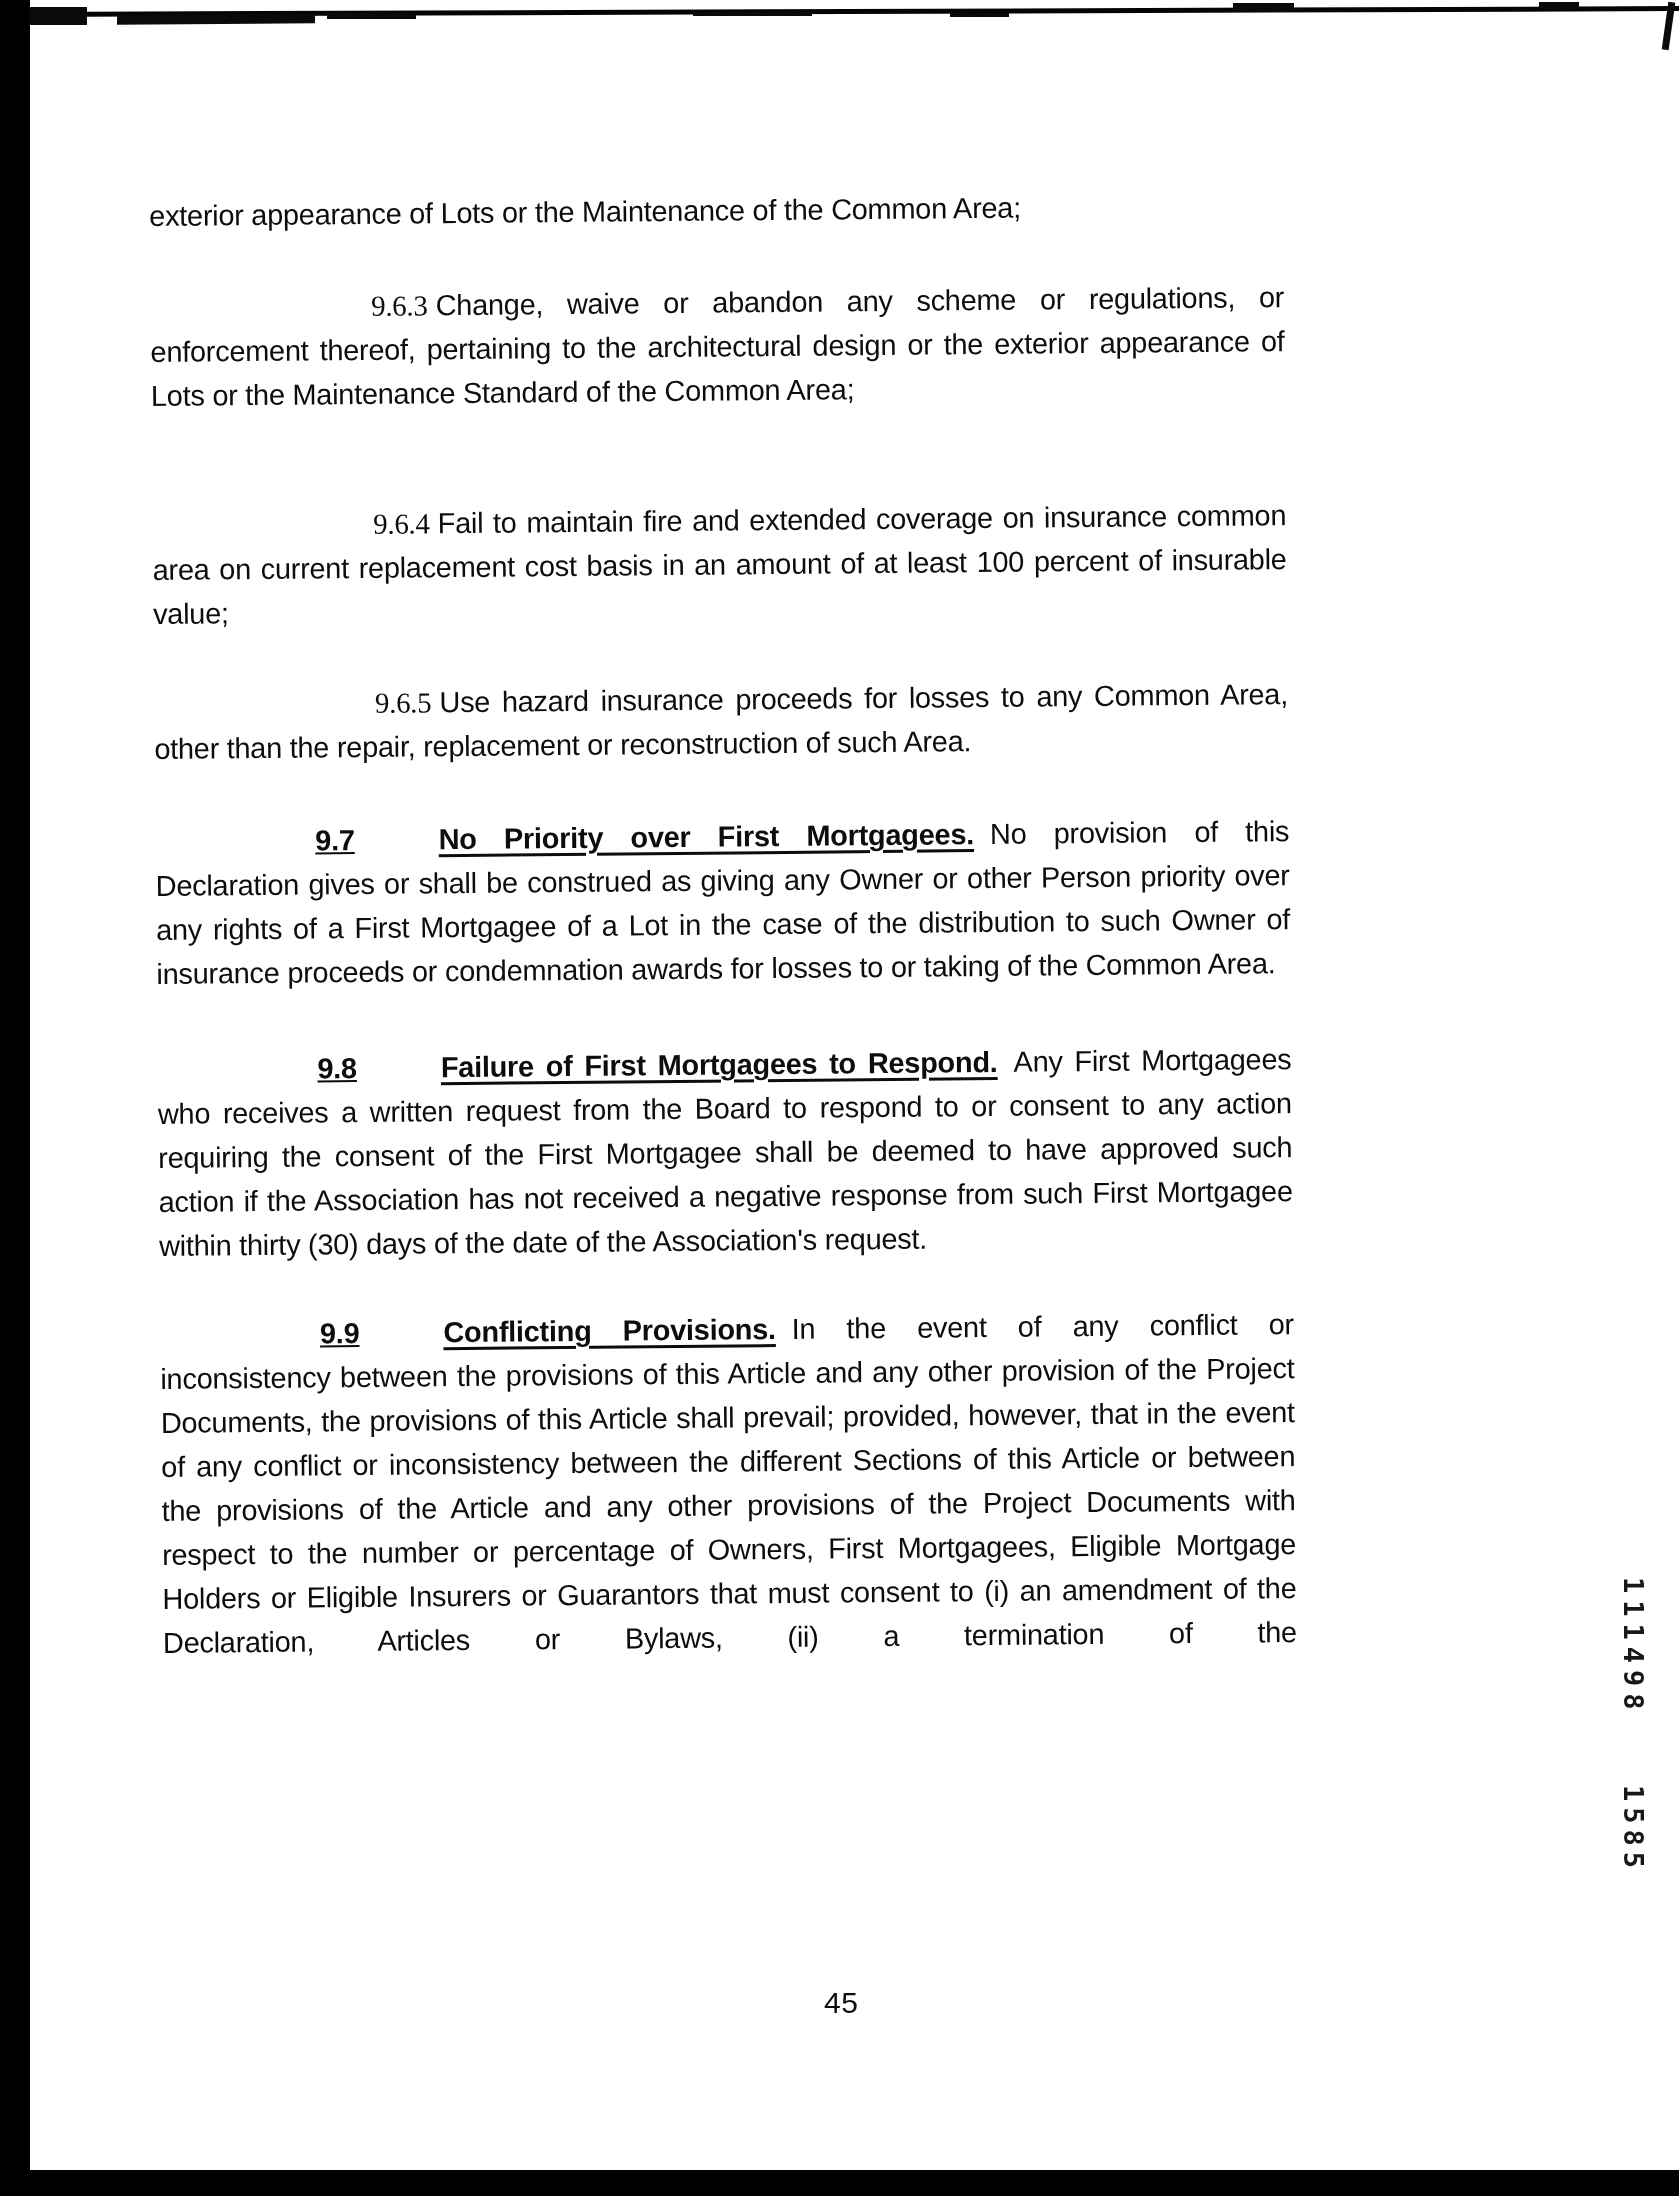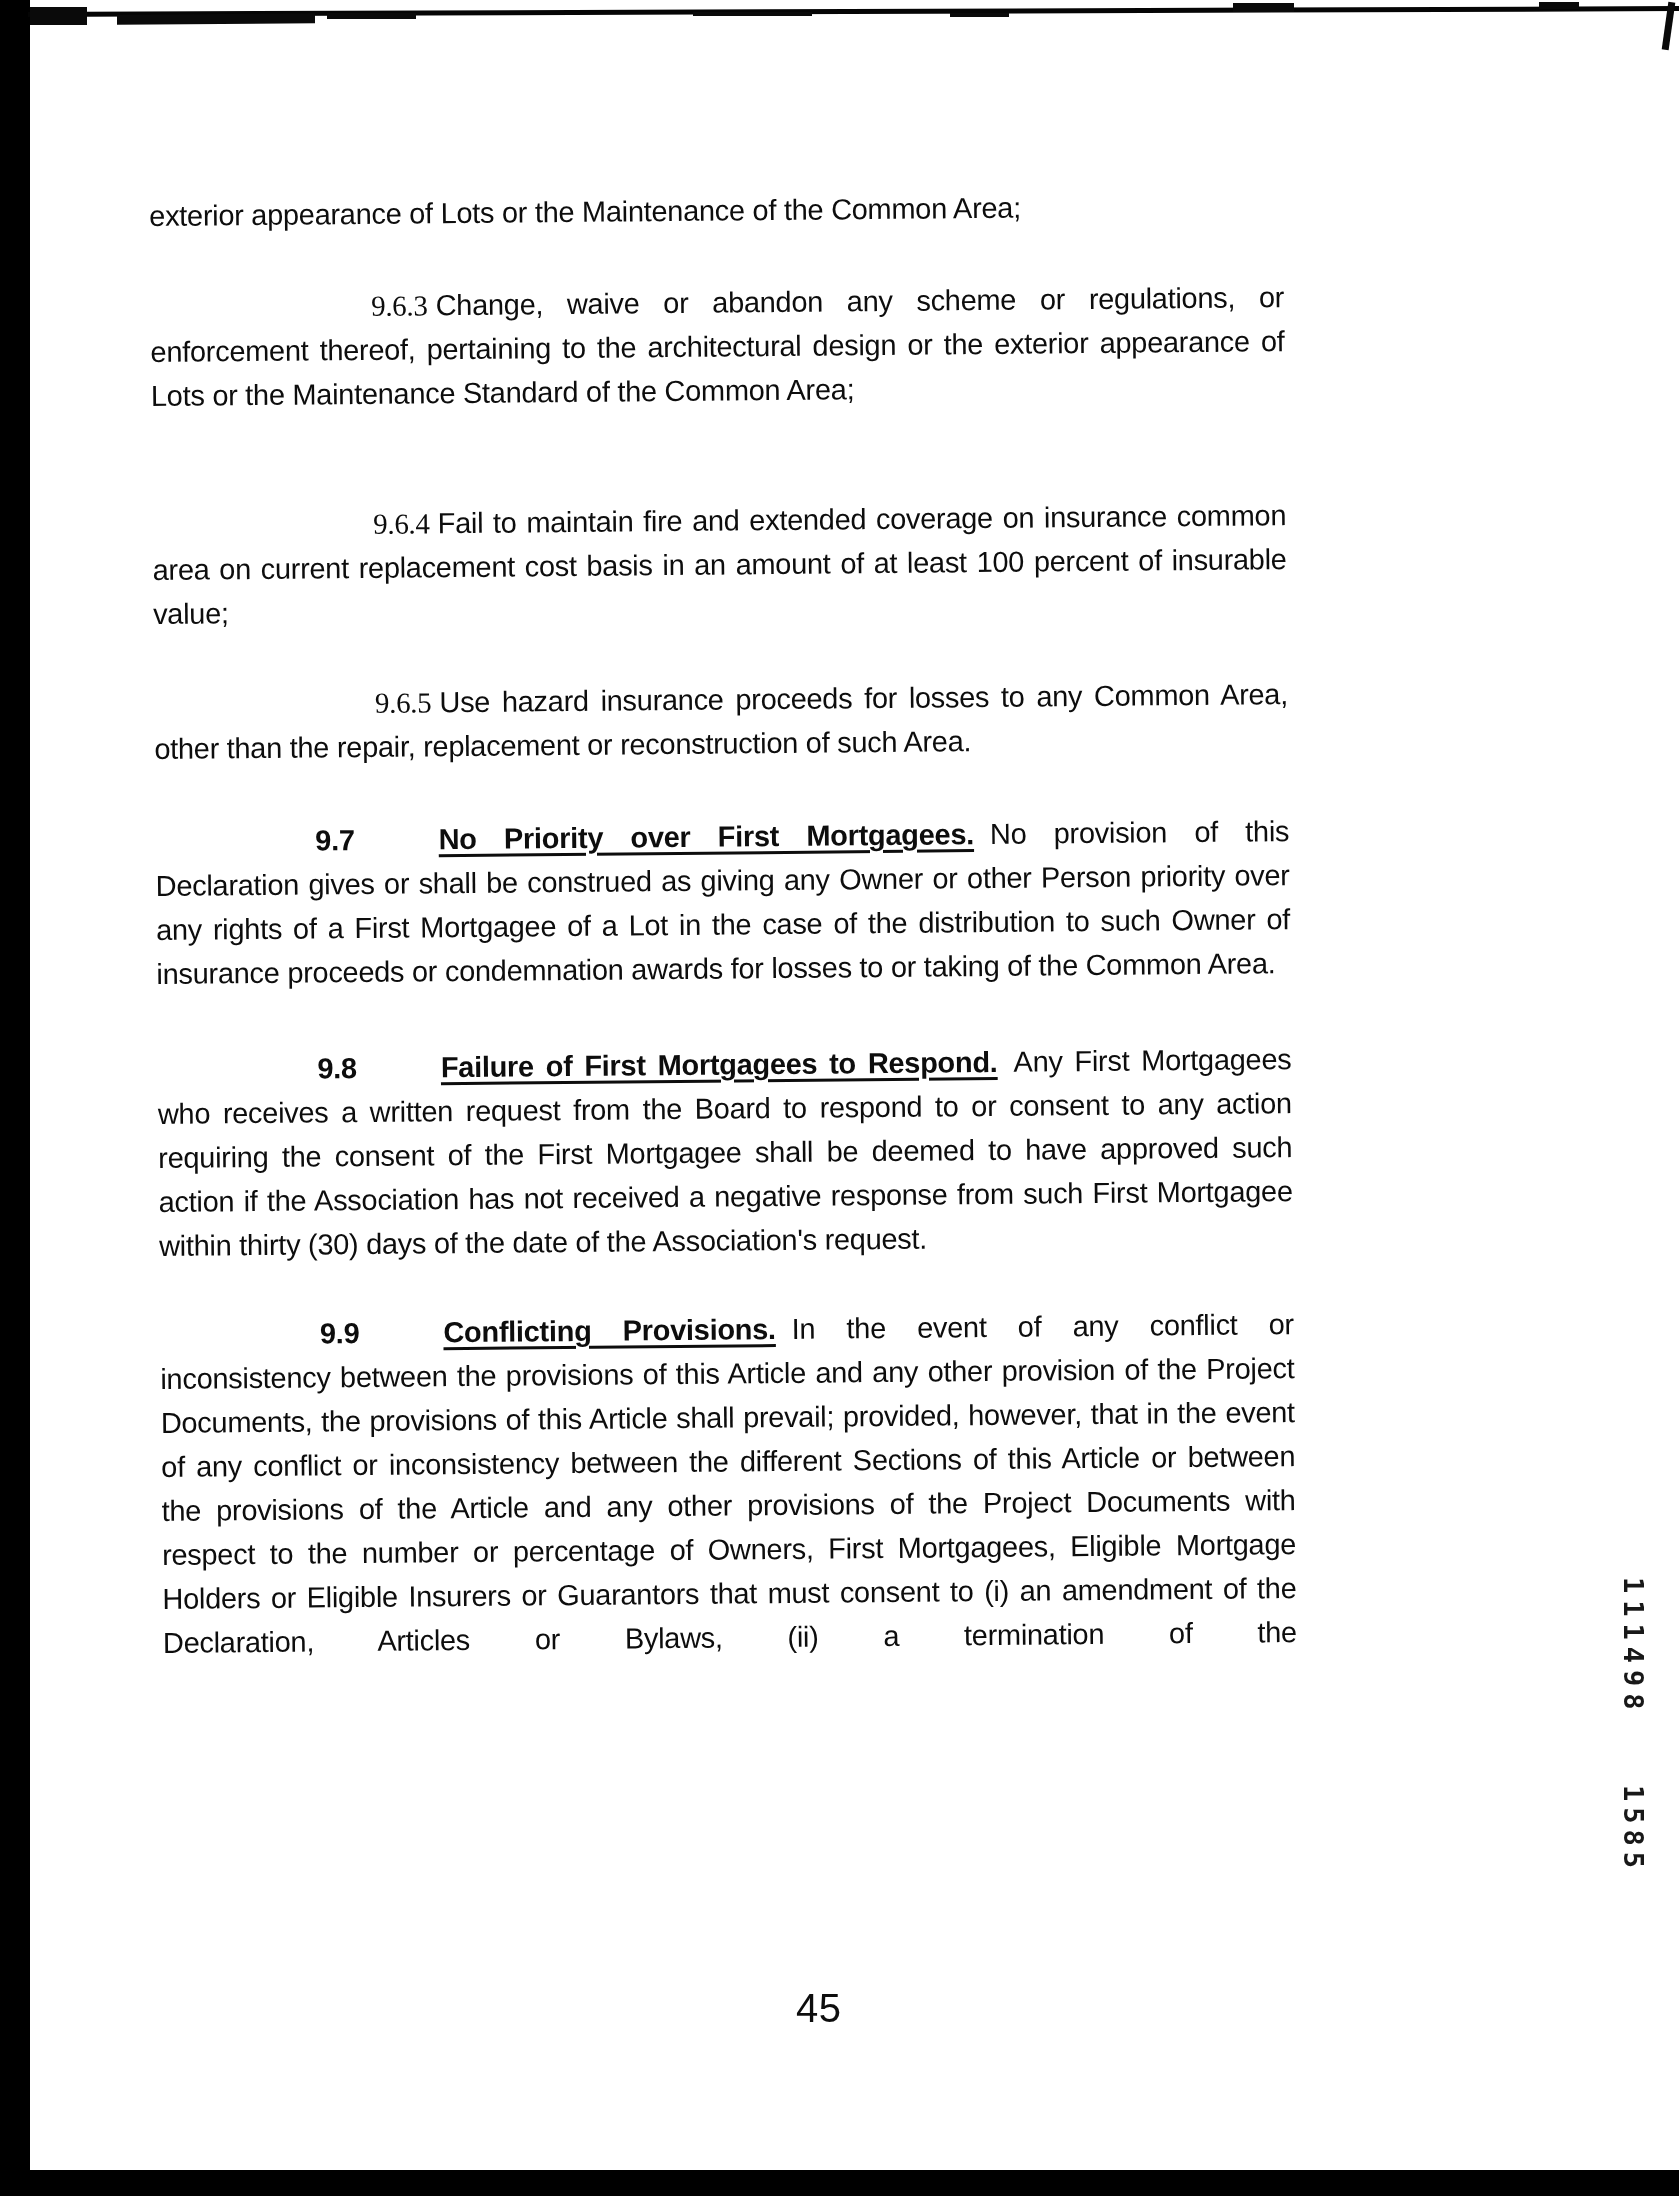--- a/index.html
+++ b/index.html
@@ -30,34 +30,34 @@
     font-size:29px;line-height:44px;letter-spacing:-0.3px;
   }
   .para{margin:0;text-align:justify;}
   .p-cont{margin-bottom:48px;}
   .p-963{text-indent:221px;margin-bottom:86px;}
   .p-964{text-indent:221px;margin-bottom:47px;}
   .p-965{text-indent:221px;margin-bottom:49px;}
   .p-97{text-indent:160px;margin-bottom:52px;}
   .p-98{text-indent:160px;margin-bottom:45px;}
   .p-99{text-indent:160px;text-align-last:justify;}
-  .sec-num{font-weight:bold;}
+  .sec-num{font-weight:bold;text-decoration:underline;}
   .tab-gap{display:inline-block;width:84px;}
   .sec-heading{
     font-weight:bold;
     text-decoration:underline;
     text-decoration-thickness:3px;
     text-underline-offset:5px;
   }
   .sec-body{margin-left:16px;}
   .sub-num{margin-right:8px;font-family:Liberation Serif, serif;}
 
   .page-number{
-    position:absolute;left:796px;top:1986px;
-    font-size:40px;letter-spacing:0.5px;
+    position:absolute;left:824px;top:1986px;
+    font-size:30px;letter-spacing:0.5px;
   }
 
   
   .stamp{
     position:absolute;
     font-family:"DejaVu Sans Mono", monospace;
     font-weight:bold;color:#000;opacity:0.9;
     transform-origin:top left;transform:rotate(90deg);
     white-space:nowrap;
   }

